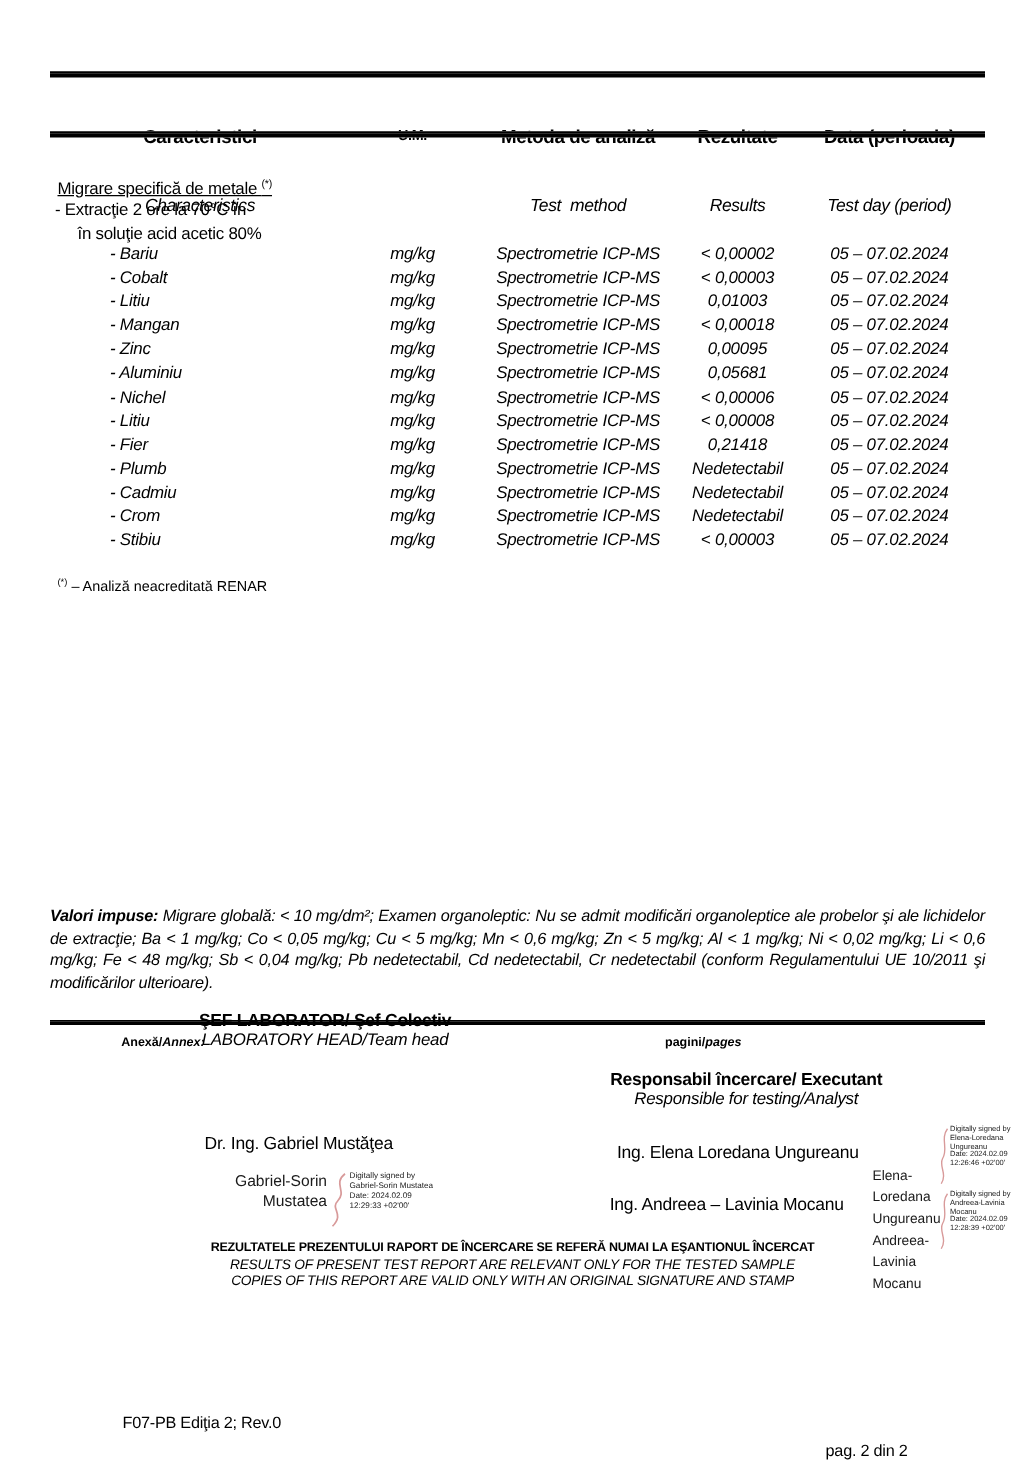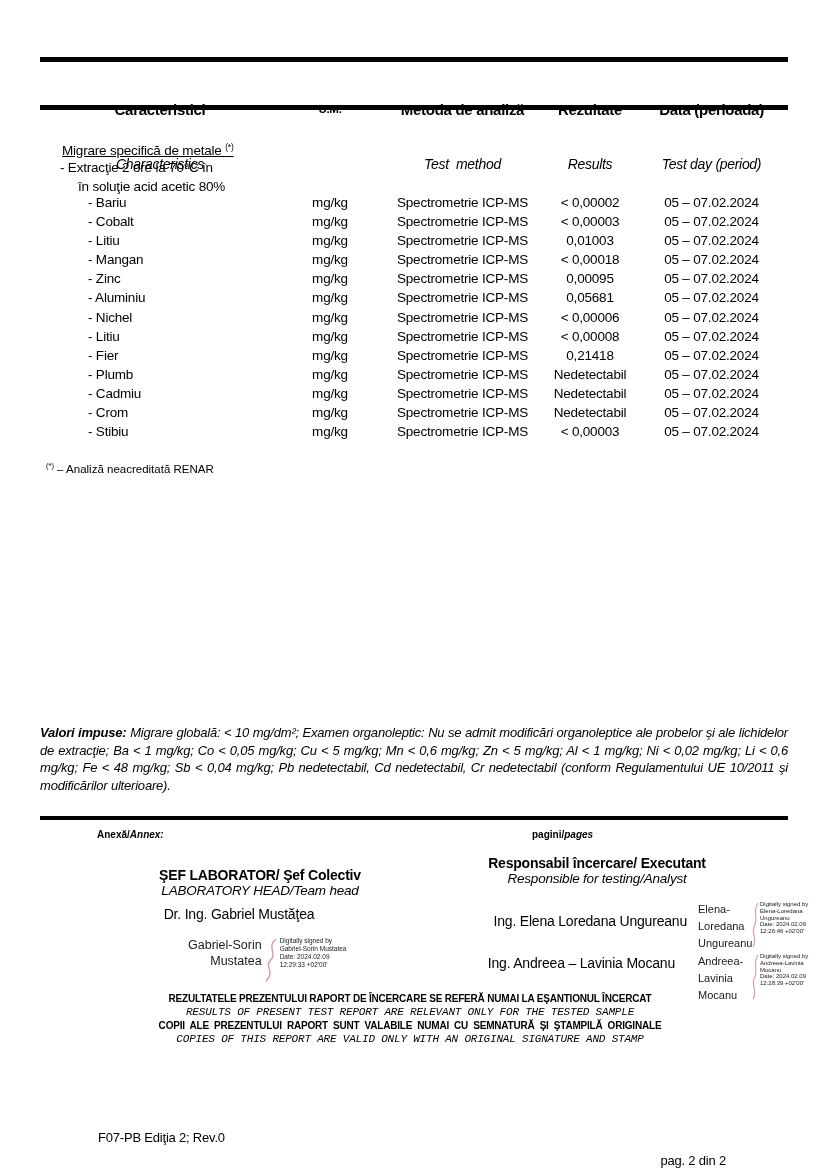--- a/index.html
+++ b/index.html
@@ -17,26 +17,26 @@
   .rule.thin-top { border-top:1px solid #000; }
 
   
   .tgrid { position:absolute; left:40px; width:748px; display:grid;
            grid-template-columns:240px 100px 165px 90px 153px; }
   .thead-cell { text-align:center; white-space:pre; }
   .th-ro { font-weight:bold; font-size:15px; line-height:19px; letter-spacing:-0.3px; }
   .th-ro.small { font-size:11.5px; }
   .th-en { font-style:italic; font-size:14px; line-height:18px; letter-spacing:-0.3px; }
 
-  .sectionline { position:absolute; left:46px; font-size:13.5px; letter-spacing:-0.2px;margin-left:16px; }
+  .sectionline { position:absolute; left:46px; font-size:13.5px; letter-spacing:-0.2px; }
   .sectionline .u { text-decoration:underline; }
   sup.mark { font-size:8.5px; vertical-align:super; }
 
   .trow { display:grid; grid-template-columns:240px 100px 165px 90px 153px;
-          height:19.1px; font-size:13.5px; letter-spacing:-0.2px; }
+          height:19.1px; font-size:13.5px; letter-spacing:-0.2px;font-style:italic; }
   .trow .c { text-align:center; white-space:nowrap; }
   .trow .c1 { text-align:left; padding-left:48px; }
 
   .footnote { position:absolute; left:46px; top:461px; font-size:11.5px; }
   .footnote sup.mark { font-size:7.5px; }
 
   .valori { position:absolute; left:40px; top:724px; width:748px;
             font-size:13px; line-height:17.6px; font-style:italic;
             text-align:justify; letter-spacing:-0.2px; }
   .valori .lbl { font-weight:bold; }
@@ -44,28 +44,28 @@
   .annex-ro { font-size:10px;font-weight:bold; }
   .it { font-style:italic; }
   .sighead-ro { font-weight:bold; font-size:14px; letter-spacing:-0.2px; }
   .sighead-en { font-style:italic; font-size:13.5px; letter-spacing:-0.2px; }
   .center { text-align:center; }
 
   .bigname { font-size:14px; letter-spacing:-0.2px; white-space:nowrap; }
 
   .sigbox { position:absolute; display:flex; align-items:flex-start; }
   .signame-lg { font-size:12.5px; line-height:16px; white-space:pre-line; color:#1a1a1a;text-align:right; }
-  .signame-sm { font-size:11px; line-height:17px; white-space:pre-line; color:#1a1a1a; }
+  .signame-sm { font-size:11px; line-height:17px; white-space:pre-line; color:#1a1a1a;margin-top:32px; }
   .sigdetails { font-size:6.5px; line-height:8px; white-space:pre-line; color:#1a1a1a; }
   .sigdetails.tiny { font-size:6px; line-height:6.8px; }
   .squiggle { flex:0 0 auto; }
 
   .disclaimer { position:absolute; left:108px; top:992px; width:604px; text-align:center; }
   .disc-bold { font-weight:bold; font-size:10px; line-height:13.6px; letter-spacing:-0.2px; }
-  .disc-it   { font-style:italic; font-size:11px; line-height:13.6px; letter-spacing:-0.2px;font-family:Liberation Mono, monospace; }
+  .disc-it   { font-style:italic; font-size:11px; line-height:13.6px; letter-spacing:-0.2px; }
   .disc-bold.spread { word-spacing:2.5px; }
 
   .footer-l { position:absolute; left:98px;  top:1130px; font-size:13px; letter-spacing:-0.2px; }
   .footer-r { position:absolute; right:100px; top:1130px; font-size:13px; letter-spacing:-0.2px;margin-top:23px; }
 </style>
 </head>
 <body>
 
 <div class="page">
 
@@ -208,21 +208,21 @@
 
   <div class="rule thin-top" style="top:816px"></div>
 
   <div class="abs annex-ro" style="top:829px; left:97px">
     <span>Anexă/</span><span class="it">Annex:</span>
   </div>
   <div class="abs annex-ro" style="top:829px; left:532px">
     <span>pagini/</span><span class="it">pages</span>
   </div>
 
-  <div class="abs center" style="top:867px; left:110px; width:300px">
+  <div class="abs center" style="top:808px; left:110px; width:300px">
     <div class="sighead-ro">ŞEF LABORATOR/ Şef Colectiv</div>
     <div class="sighead-en">LABORATORY HEAD/Team head</div>
   </div>
   <div class="abs center" style="top:855px; left:447px; width:300px">
     <div class="sighead-ro">Responsabil încercare/ Executant</div>
     <div class="sighead-en">Responsible for testing/Analyst</div>
   </div>
 
   <div class="abs center bigname" style="top:906px; left:89px; width:300px">Dr. Ing. Gabriel Mustăţea</div>
 
@@ -264,20 +264,19 @@
     <div class="sigdetails tiny" style="width:62px">Digitally signed by
 Andreea-Lavinia
 Mocanu
 Date: 2024.02.09
 12:28:39 +02'00'</div>
   </div>
 
   <div class="disclaimer">
     <div class="disc-bold">REZULTATELE PREZENTULUI RAPORT DE ÎNCERCARE SE REFERĂ NUMAI LA EŞANTIONUL ÎNCERCAT</div>
     <div class="disc-it">RESULTS OF PRESENT TEST REPORT ARE RELEVANT ONLY FOR THE TESTED SAMPLE</div>
-    <div class="disc-bold spread">COPII ALE PREZENTULUI RAPORT SUNT VALABILE NUMAI CU SEMNATURĂ ŞI ŞTAMPILĂ ORIGINALE</div>
     <div class="disc-it">COPIES OF THIS REPORT ARE VALID ONLY WITH AN ORIGINAL SIGNATURE AND STAMP</div>
   </div>
 
   <div class="footer-l">F07-PB Ediţia 2; Rev.0</div>
   <div class="footer-r">pag. 2 din 2</div>
 
 </div>
 
 </body></html>

